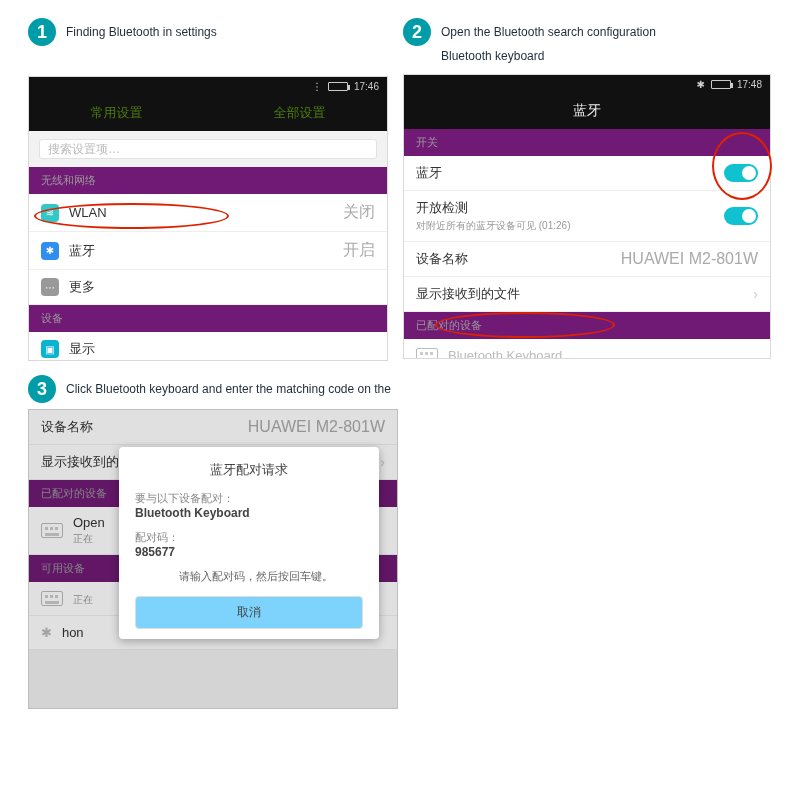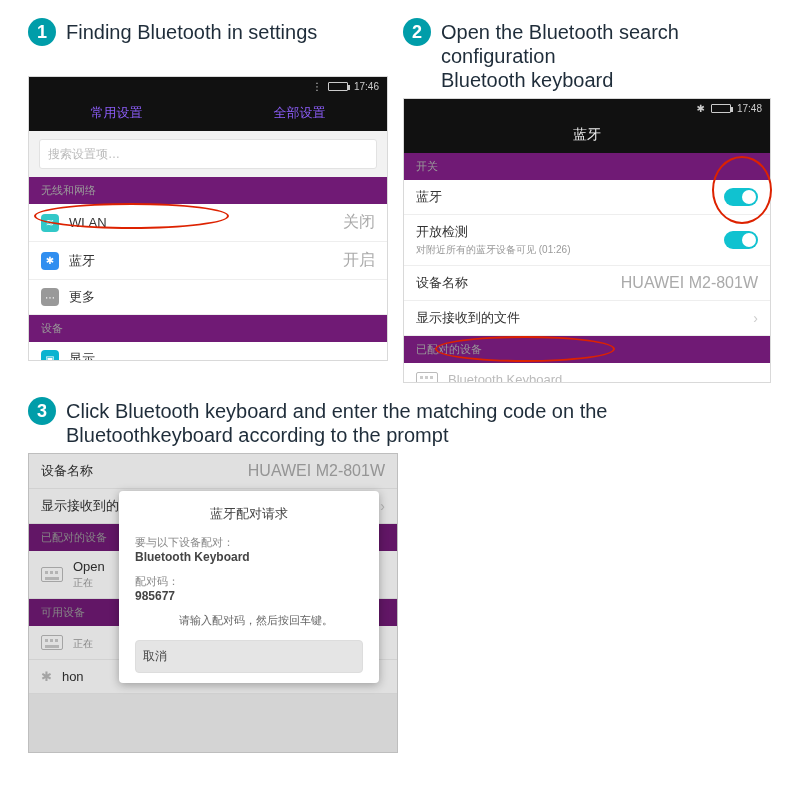--- a/index.html
+++ b/index.html
@@ -5,21 +5,21 @@
   * { box-sizing: border-box; margin: 0; padding: 0; }
   body { font-family: Arial, sans-serif; background: #fff; width: 800px; }
   .page { padding: 18px 28px 20px 28px; }
   .step { display: flex; align-items: flex-start; gap: 10px; margin-bottom: 6px; }
   .badge {
     width: 28px; height: 28px; border-radius: 50%;
     background: #009da9; color: #fff; font-weight: bold;
     display: flex; align-items: center; justify-content: center;
     font-size: 18px; flex-shrink: 0;
   }
-  .step-text { color: #1f2d3a; font-size: 20px; line-height: 24px; padding-top: 2px; }
+  .step-text { color: #1f2d3a; font-size: 12px; line-height: 24px; padding-top: 2px; }
   .row1 { display: flex; gap: 6px; align-items: flex-start; }
   .col1, .col2 { flex: 1; }
   
   .phone {
     border: 1px solid #d9d9d9; background: #f2f2f2;
     font-family: "Helvetica Neue", Arial, sans-serif;
     font-size: 13px; color: #444; overflow: hidden;
   }
   .phone1 { width: 360px; height: 285px; }
   .phone2 { width: 368px; height: 285px; }
@@ -31,34 +31,34 @@
   }
   .battery {
     width: 20px; height: 9px; border: 1px solid #ccc; border-radius: 1px;
     position: relative; display: inline-block;
   }
   .battery::after {
     content: ""; position: absolute; right: -3px; top: 2px;
     width: 2px; height: 5px; background: #ccc;
   }
   .tabs {
-    background: #111; color: #8b5cf6; display: flex; height: 36px; gap: 8px;
+    background: #111; color: #4d7c0f; display: flex; height: 36px; gap: 8px;
   }
   .tab {
     flex: 1; display: flex; align-items: center; justify-content: center;
     font-size: 13px;
   }
   .titlebar {
     background: #111; color: #eee; height: 36px;
     display: flex; align-items: center; justify-content: center;
     font-size: 14px;
   }
   .searchbox {
     margin: 8px 10px; background: #fff; border: 1px solid #e2e2e2;
-    border-radius: 3px; height: 30px; display: flex; align-items: center;
+    border-radius: 3px; height: 20px; display: flex; align-items: center;
     padding: 0 8px; color: #bbb; font-size: 12px;
   }
   .section-hdr {
     padding: 6px 12px; color: #999; font-size: 11px; background: #701a75;
   }
   .item {
     background: #fff; border-bottom: 1px solid #eee;
     display: flex; align-items: center; padding: 8px 12px;
     gap: 10px; position: relative; min-height: 34px;
   }
@@ -104,22 +104,22 @@
   .dialog {
     position: absolute; left: 91px; top: 38px; width: 260px;
     background: #fff; border-radius: 4px; box-shadow: 0 2px 10px rgba(0,0,0,0.3);
     padding: 14px 16px 10px; font-size: 12px; color: #444;
   }
   .dialog .d-title { text-align: center; font-size: 13px; margin-bottom: 12px; }
   .dialog .d-label { color: #888; font-size: 11px; }
   .dialog .d-val   { font-weight: bold; margin-bottom: 10px; font-size: 12px; }
   .dialog .d-note  { font-size: 11px; color: #666; margin-bottom: 12px; margin-left: 44px; }
   .dialog .d-btn {
-    border: 1px solid #ddd; border-radius: 4px; 
-    padding: 7px; background: #e5e5e5; font-family: Liberation Serif, serif;
+    border: 1px solid #ddd; border-radius: 4px; text-align: center;
+    padding: 7px; background: #7dd3fc; font-family: Liberation Serif, serif;
   }
   .phone3-wrap { position: relative; width: 370px; height: 300px; }
 </style>
 </head>
 <body>
 
 <div class="page">
 
   <div class="row1">
     <div class="col1">
@@ -215,21 +215,20 @@
         <div class="circ circ2b"></div>
       </div>
     </div>
   </div>
 
   <div style="height:14px"></div>
   <div class="step">
     <div class="badge">3</div>
     <div class="step-text">
       <span>Click Bluetooth keyboard and enter the matching code on the</span><br>
-      <span>Bluetoothkeyboard according to the prompt</span>
     </div>
   </div>
 
   <div class="phone3-wrap" style="margin-top:6px">
     <div class="phone phone3">
       <div class="item">
         <span class="label">设备名称</span>
         <span class="right">HUAWEI M2-801W</span>
       </div>
       <div class="item">

